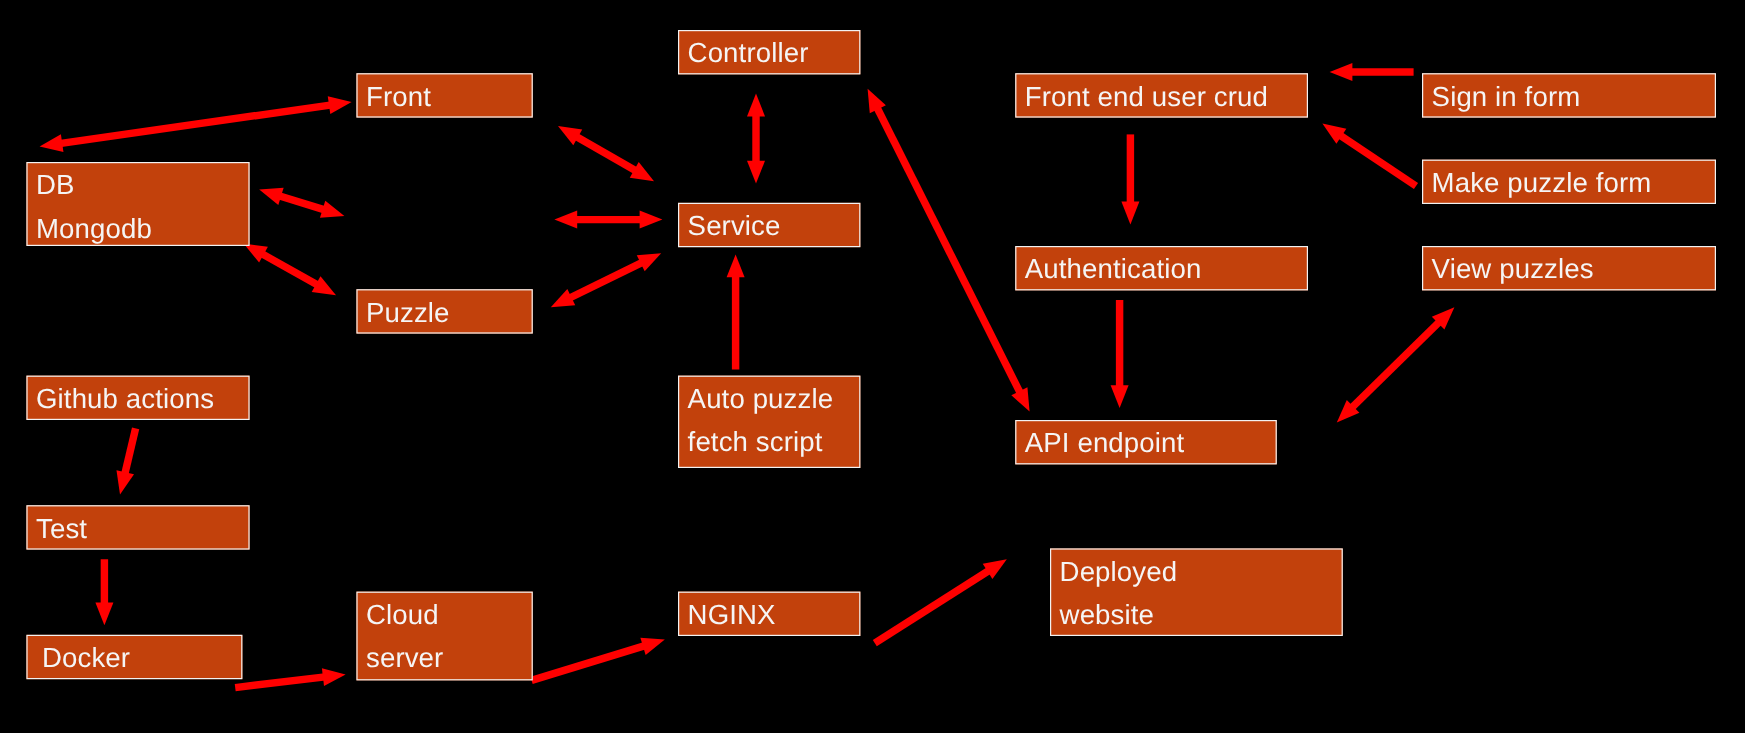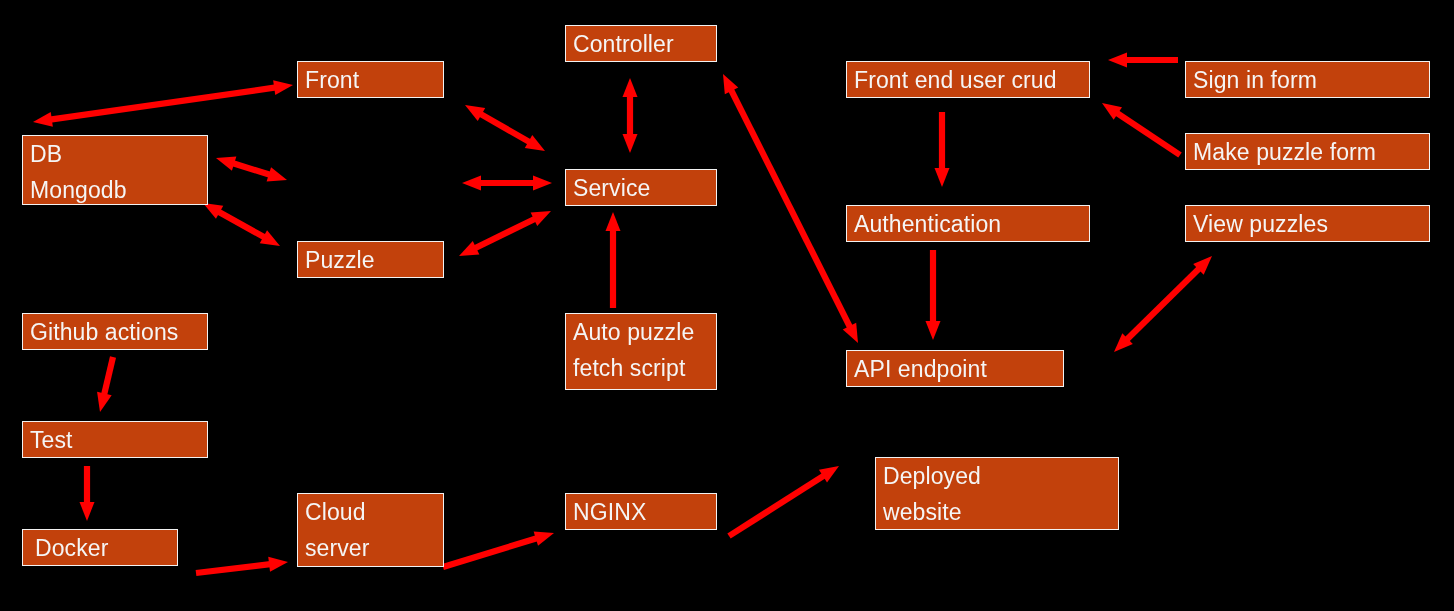--- a/index.html
+++ b/index.html
@@ -136,19 +136,19 @@
     <div class="node" style="left: 565px; top: 313px; width: 152px; height: 77px; border-color: rgb(242, 242, 242); color: rgb(245, 245, 245);">Auto puzzle
 fetch script</div>
     <div class="node" style="left: 846px; top: 61px; width: 244px; height: 37px; border-color: rgb(242, 242, 242); color: rgb(245, 245, 245);">Front end user crud</div>
     <div class="node" style="left: 846px; top: 205px; width: 244px; height: 37px; border-color: rgb(242, 242, 242); color: rgb(245, 245, 245);">Authentication</div>
     <div class="node" style="left: 846px; top: 350px; width: 218px; height: 37px; border-color: rgb(242, 242, 242); color: rgb(245, 245, 245);">API endpoint</div>
     <div class="node" style="left: 1185px; top: 61px; width: 245px; height: 37px; border-color: rgb(242, 242, 242); color: rgb(245, 245, 245);">Sign in form</div>
     <div class="node" style="left: 1185px; top: 133px; width: 245px; height: 37px; border-color: rgb(242, 242, 242); color: rgb(245, 245, 245);">Make puzzle form</div>
     <div class="node" style="left: 22px; top: 313px; width: 186px; height: 37px; border-color: rgb(242, 242, 242); color: rgb(245, 245, 245);">Github actions</div>
     <div class="node" style="left: 1185px; top: 205px; width: 245px; height: 37px; border-color: rgb(242, 242, 242); color: rgb(245, 245, 245);">View puzzles</div>
     <div class="node" style="left: 22px; top: 421px; width: 186px; height: 37px; border-color: rgb(242, 242, 242); color: rgb(245, 245, 245);">Test</div>
-    <div class="node" style="left: 22px; top: 529px; width: 156px; height: 37px; border-color: rgb(242, 242, 242); color: rgb(245, 245, 245); padding-left: 12px;">Docker</div>
+    <div class="node" style="left: 22px; top: 529px; width: 180px; height: 37px; border-color: rgb(242, 242, 242); color: rgb(245, 245, 245); padding-left: 12px;">Docker</div>
     <div class="node" style="left: 297px; top: 493px; width: 147px; height: 74px; border-color: rgb(242, 242, 242); color: rgb(245, 245, 245);">Cloud
 server</div>
     <div class="node" style="left: 565px; top: 493px; width: 152px; height: 37px; border-color: rgb(242, 242, 242); color: rgb(245, 245, 245);">NGINX</div>
     <div class="node" style="left: 846px; top: 457px; width: 244px; height: 73px; border-color: rgb(242, 242, 242); color: rgb(245, 245, 245); margin-left: 29px;">Deployed
 website</div>
   </div>
 
 </body></html>

